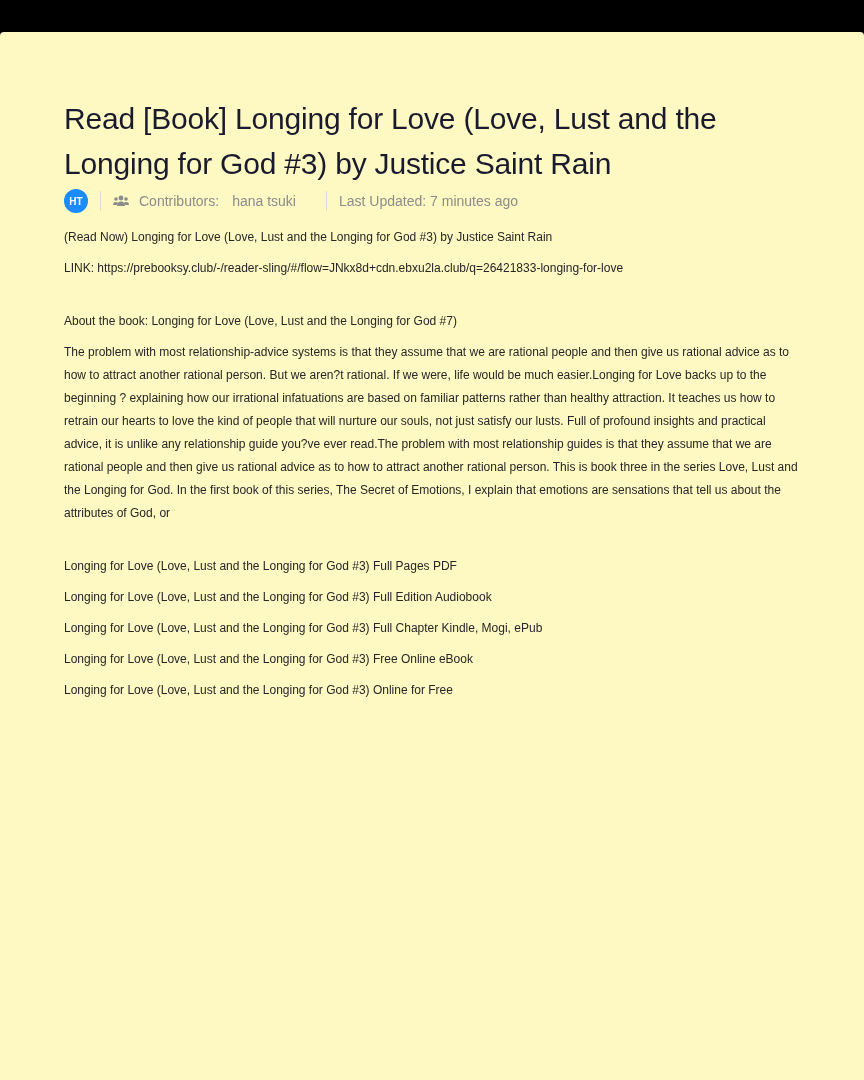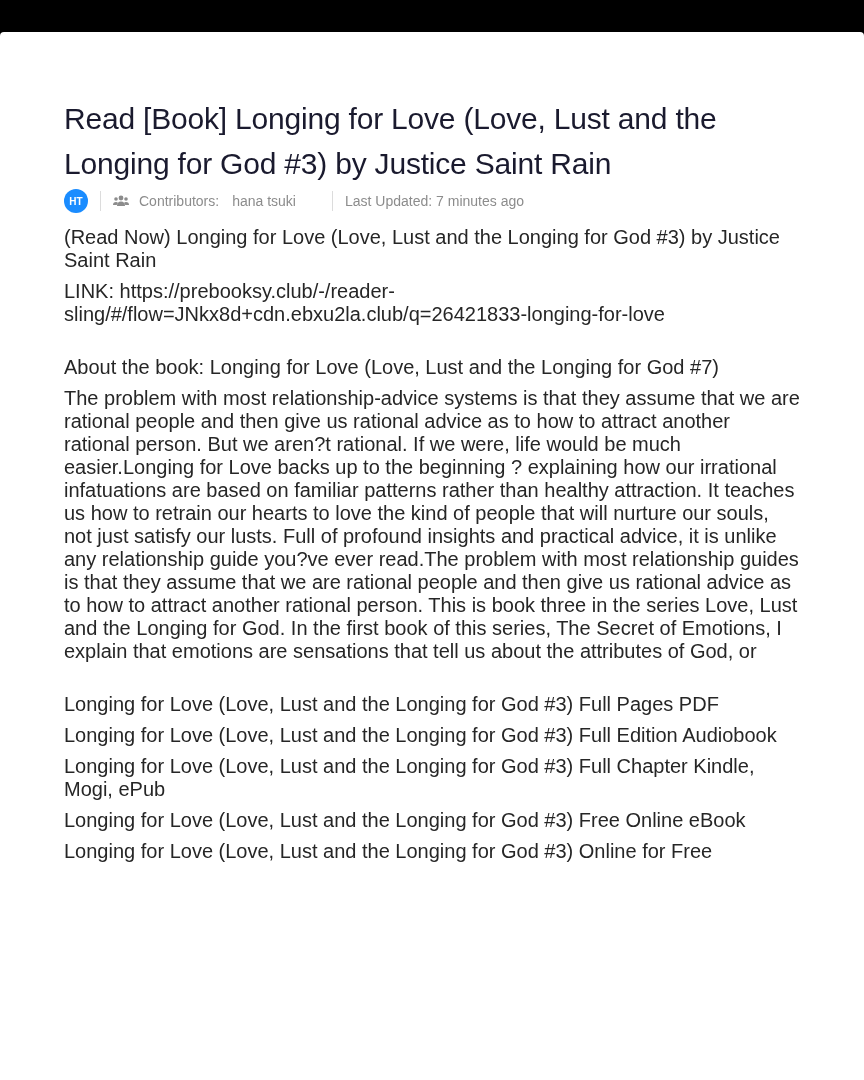--- a/index.html
+++ b/index.html
@@ -13,21 +13,21 @@
     .top-bar {
       height: 32px;
       background: #000000;
     }
     .sheet {
       position: absolute;
       top: 32px;
       left: 0;
       width: 864px;
       height: 1048px;
-      background: #ffffff;
+      background: #fef9c3;
       border-radius: 4px 4px 0 0;
       text-decoration: underline;
     }
     .content {
       position: absolute;
       left: 64px;
       top: 64px;
       width: 736px;
       font-family: "Liberation Sans", sans-serif;
       color: #1f1f1f;
@@ -66,24 +66,24 @@
       background: #dcdcdc;
       margin: 0 12px;
     }
     .users-icon {
       width: 16px;
       height: 12px;
       margin-right: 10px;
       display: inline-flex;
     }
     .meta-label { margin-right: 13px; }
-    .meta-name { color: #8c8c8c; margin-right: 24px; }
+    .meta-name { color: #8c8c8c; margin-right: 18px; }
     .body-text {
       margin-top: 12px;
-      font-size: 20px;
+      font-size: 12px;
       line-height: 23px;
       color: #262626;
     }
     .body-text p {
       margin: 0 0 8px 0;
     }
     .spacer { height: 22px; }
     .spacer2 { height: 22px; }
   </style>
 </head>

